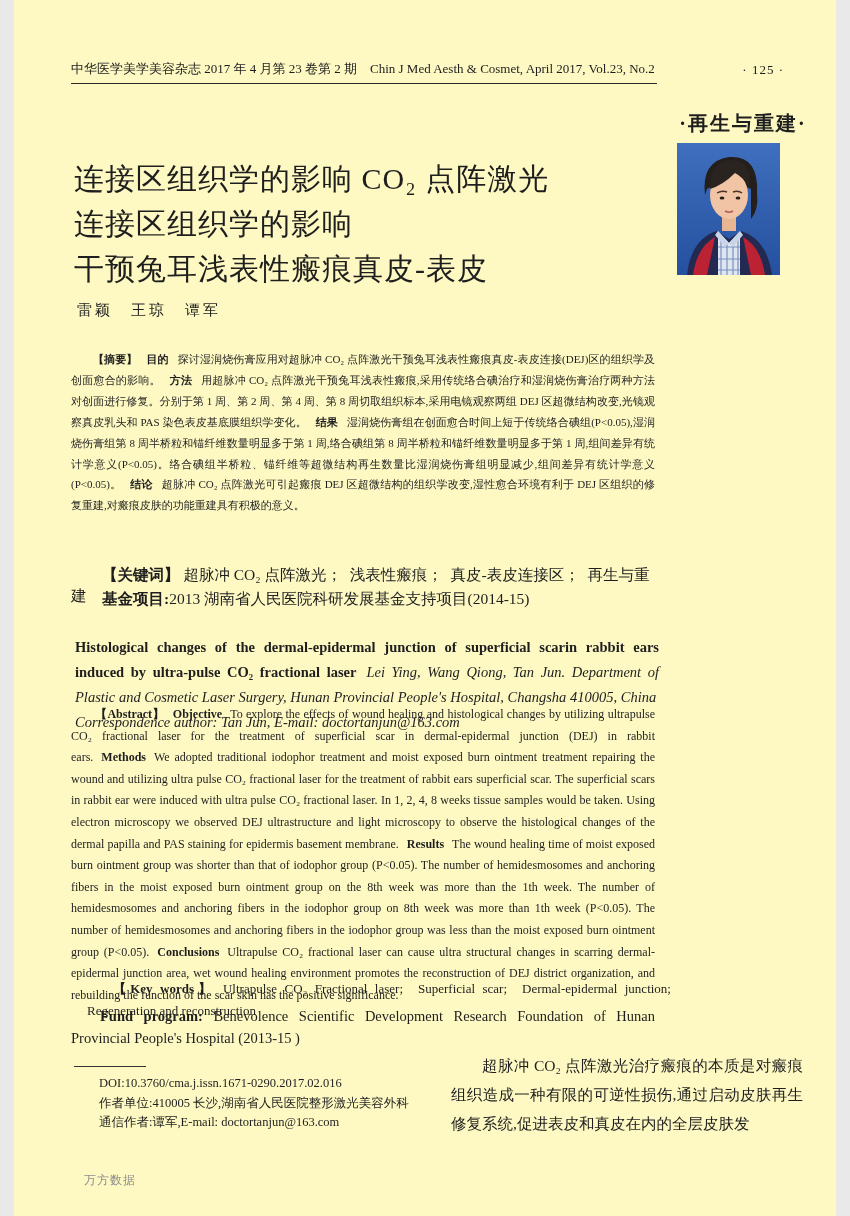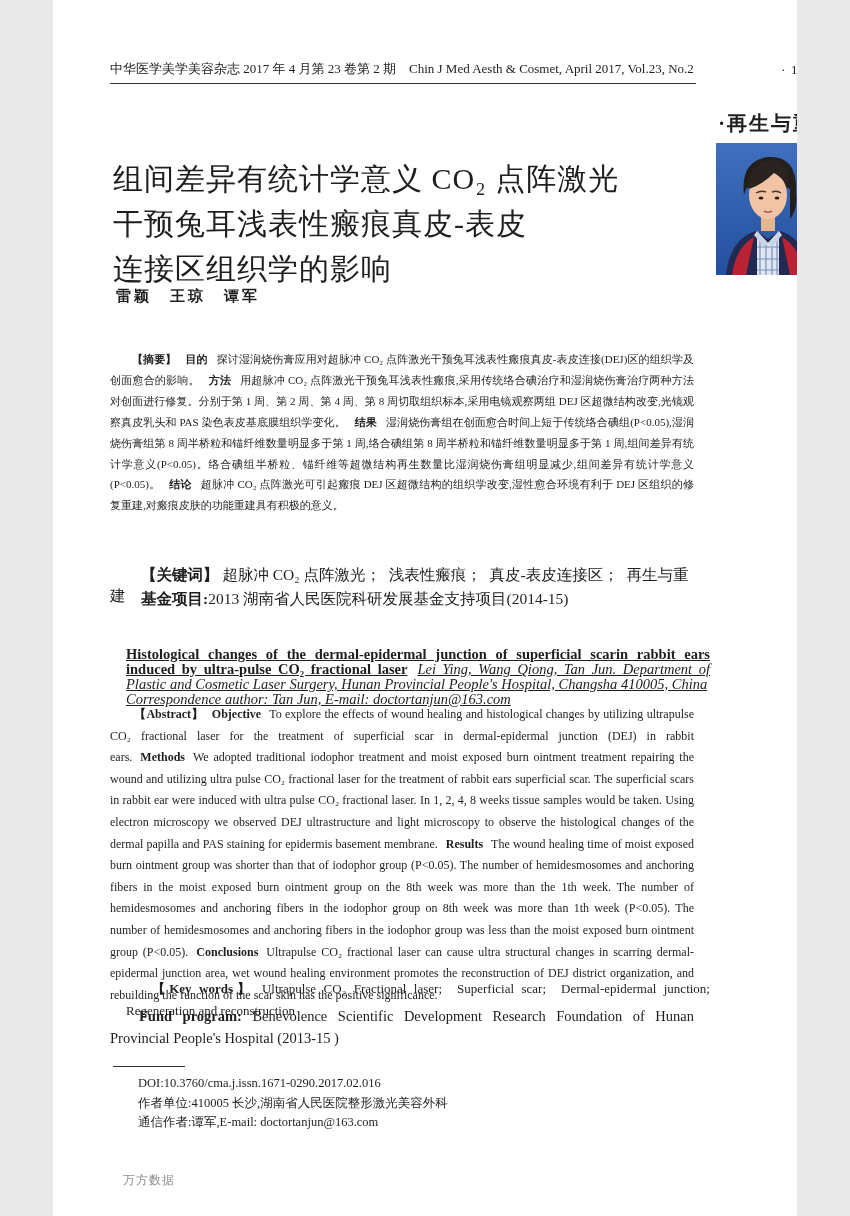--- a/index.html
+++ b/index.html
@@ -1,44 +1,44 @@
 <!DOCTYPE html>
 <html><head>
 <meta charset="utf-8">
 <style>
   html,body{margin:0;padding:0;background:#e9e9e9;}
   .page{
-    position:relative;width:744px;height:1216px;margin:0 auto;
-    background:#ffffff;color:#1e1e1e;
+    position:relative;width:822px;height:1216px;margin:0 auto;
+    background:#fef9c3;color:#1e1e1e;
     font-family:"Liberation Serif","DejaVu Serif",serif;
     overflow:hidden;
   }
   
   .header{position:absolute;left:57px;top:60px;width:713px;font-size:13px;}
   .header-left{display:inline-block;width:586px;border-bottom:1.5px solid #2b2b2b;padding-bottom:5px;}
   .page-num{position:absolute;right:0;top:2px;font-size:13px;letter-spacing:1px;}
   
   .badge{position:absolute;left:643px;top:110px;width:172px;text-align:center;
          font-size:20px;font-weight:bold;letter-spacing:2px;}
   
   .photo{position:absolute;left:663px;top:143px;width:103px;height:132px;}
   .photo svg{display:block;width:100%;height:100%;}
   
   .title-cn{position:absolute;left:60px;top:156px;width:565px;
             font-size:30px;line-height:45px;font-weight:500;letter-spacing:1px;}
-  .authors-cn{position:absolute;left:63px;top:287px;font-size:15px;font-weight:bold;letter-spacing:3px;}
+  .authors-cn{position:absolute;left:63px;top:301px;font-size:15px;font-weight:normal;letter-spacing:3px;}
   
   .abs-cn{position:absolute;left:57px;top:349px;width:584px;
           font-size:11px;line-height:20.9px;text-align:justify;text-indent:2em;margin:0;}
   .seg{font-weight:bold;margin:0 9px;}
   .lbl{font-weight:bold;}
   .kw-cn{position:absolute;left:57px;top:565px;width:584px;font-size:15.5px;margin:0;text-indent:2em;white-space:pre-wrap;}
   .fund-cn{position:absolute;left:57px;top:589px;width:584px;font-size:15.5px;margin:0;text-indent:2em;}
   .title-en{position:absolute;left:57px;top:631px;width:584px;
-            font-size:14.5px;line-height:15px;text-align:justify;margin:16px;text-decoration:underline;}
+            font-size:14.5px;line-height:25px;text-align:justify;margin:4px;}
   .title-en .aff{font-style:italic;margin-left:10px;}
   .corr-line{display:block;font-style:italic;}
   .abs-en{position:absolute;left:57px;top:704px;width:584px;
           font-size:12px;line-height:21.6px;text-align:justify;text-indent:2em;margin:0;}
   .seg-en{font-weight:bold;margin:0 8px;}
   .kw-en{position:absolute;left:57px;top:962px;width:584px;
          font-size:13px;line-height:21.6px;text-align:justify;text-indent:2em;margin:16px;white-space:pre-wrap;}
   .fund-en{position:absolute;left:57px;top:1006px;width:584px;
            font-size:14.5px;line-height:21.6px;text-align:justify;text-indent:2em;margin:0;}
   
@@ -92,23 +92,23 @@
 
       <path d="M41 88 L52 100 L63 88 L63 132 L41 132 Z" fill="#dfe6f0"></path>
       <path d="M44 92 L44 132 M50 98 L50 132 M56 98 L56 132 M61 92 L61 132" stroke="#7a91c0" stroke-width="1.2"></path>
       <path d="M41 104 L63 104 M41 116 L63 116 M41 127 L63 127" stroke="#7a91c0" stroke-width="1.2"></path>
       <path d="M41 88 L52 100 L48 104 L38 92 Z" fill="#c9d4e6"></path>
       <path d="M63 88 L52 100 L56 104 L66 92 Z" fill="#c9d4e6"></path>
     </svg>
   </div>
 
   <div class="title-cn">
-    <div>组间差异有统计学意义 CO₂ 点阵激光</div>
+    <div>连接区组织学的影响 CO₂ 点阵激光</div>
+    <div>连接区组织学的影响</div>
     <div>干预兔耳浅表性瘢痕真皮-表皮</div>
-    <div>连接区组织学的影响</div>
   </div>
 
   <div class="authors-cn">雷颖　王琼　谭军</div>
 
   <p class="abs-cn"><span class="lbl">【摘要】</span><span class="seg">目的</span><span>探讨湿润烧伤膏应用对超脉冲 CO₂ 点阵激光干预兔耳浅表性瘢痕真皮-表皮连接(DEJ)区的组织学及创面愈合的影响。</span><span class="seg">方法</span><span>用超脉冲 CO₂ 点阵激光干预兔耳浅表性瘢痕,采用传统络合碘治疗和湿润烧伤膏治疗两种方法对创面进行修复。分别于第 1 周、第 2 周、第 4 周、第 8 周切取组织标本,采用电镜观察两组 DEJ 区超微结构改变,光镜观察真皮乳头和 PAS 染色表皮基底膜组织学变化。</span><span class="seg">结果</span><span>湿润烧伤膏组在创面愈合时间上短于传统络合碘组(P&lt;0.05),湿润烧伤膏组第 8 周半桥粒和锚纤维数量明显多于第 1 周,络合碘组第 8 周半桥粒和锚纤维数量明显多于第 1 周,组间差异有统计学意义(P&lt;0.05)。络合碘组半桥粒、锚纤维等超微结构再生数量比湿润烧伤膏组明显减少,组间差异有统计学意义(P&lt;0.05)。</span><span class="seg">结论</span><span>超脉冲 CO₂ 点阵激光可引起瘢痕 DEJ 区超微结构的组织学改变,湿性愈合环境有利于 DEJ 区组织的修复重建,对瘢痕皮肤的功能重建具有积极的意义。</span></p>
 
   <p class="kw-cn"><span class="lbl">【关键词】</span><span> 超脉冲 CO₂ 点阵激光；  浅表性瘢痕；  真皮-表皮连接区；  再生与重建</span></p>
 
   <p class="fund-cn"><span class="lbl">基金项目:</span><span>2013 湖南省人民医院科研发展基金支持项目(2014-15)</span></p>
 
@@ -120,16 +120,17 @@
 
   <p class="fund-en"><span class="lbl">Fund program:</span> <span>Benevolence Scientific Development Research Foundation of Hunan Provincial People's Hospital (2013-15 )</span></p>
 
   <div class="footnote">
     <div class="rule"></div>
     <div class="fl">DOI:10.3760/cma.j.issn.1671-0290.2017.02.016</div>
     <div class="fl">作者单位:410005  长沙,湖南省人民医院整形激光美容外科</div>
     <div class="fl">通信作者:谭军,E-mail: doctortanjun@163.com</div>
   </div>
 
+  <p class="col-right">超脉冲 CO₂ 点阵激光治疗瘢痕的本质是对瘢痕组织造成一种有限的可逆性损伤,通过启动皮肤再生修复系统,促进表皮和真皮在内的全层皮肤发</p>
 
   <div class="watermark">万方数据</div>
 
 </div>
 
 </body></html>

